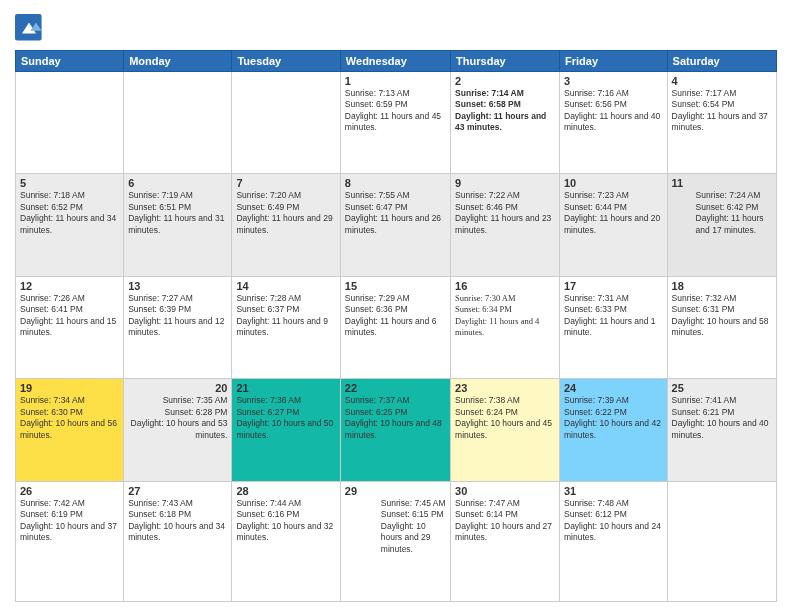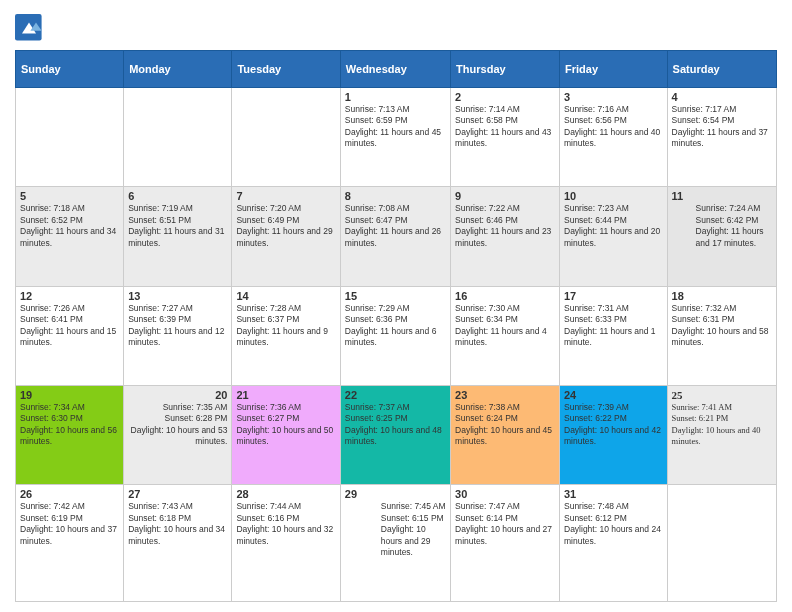--- a/index.html
+++ b/index.html
@@ -64,21 +64,21 @@
       width: 100%;
       border-collapse: collapse;
       flex: 1;
     }
     .calendar th {
       background: #2a6db5;
       color: #fff;
       font-size: 11px;
       font-weight: bold;
       text-align: left;
-      padding: 12px 5px;
+      padding: 4px 5px;
       border: 1px solid #1a5a9a;
     }
     .calendar td {
       border: 1px solid #ccc;
       vertical-align: top;
       padding: 3px 4px;
       width: 113px;
       font-size: 9px;
       color: #333;
       background: #fff;
@@ -142,21 +142,21 @@
           <td class="empty"></td>
           <td class="empty"></td>
           <td>
             <span class="day-number">1</span>
             <div class="day-info" style="white-space: pre-line;">Sunrise: 7:13 AM
 Sunset: 6:59 PM
 Daylight: 11 hours and 45 minutes.</div>
           </td>
           <td>
             <span class="day-number">2</span>
-            <div class="day-info" style="white-space: pre-line;">Sunrise: 7:14 AM
+            <div class="day-info" style="white-space: pre-line; font-weight: bold;">Sunrise: 7:14 AM
 Sunset: 6:58 PM
 Daylight: 11 hours and 43 minutes.</div>
           </td>
           <td>
             <span class="day-number">3</span>
             <div class="day-info" style="white-space: pre-line;">Sunrise: 7:16 AM
 Sunset: 6:56 PM
 Daylight: 11 hours and 40 minutes.</div>
           </td>
           <td>
@@ -180,21 +180,21 @@
 Daylight: 11 hours and 31 minutes.</div>
           </td>
           <td style="background: rgb(235, 235, 235);">
             <span class="day-number">7</span>
             <div class="day-info" style="white-space: pre-line;">Sunrise: 7:20 AM
 Sunset: 6:49 PM
 Daylight: 11 hours and 29 minutes.</div>
           </td>
           <td style="background: rgb(235, 235, 235);">
             <span class="day-number">8</span>
-            <div class="day-info" style="white-space: pre-line;">Sunrise: 7:08 AM
+            <div class="day-info" style="white-space: pre-line;">Sunrise: 7:55 AM
 Sunset: 6:47 PM
 Daylight: 11 hours and 26 minutes.</div>
           </td>
           <td style="background: rgb(235, 235, 235);">
             <span class="day-number">9</span>
             <div class="day-info" style="white-space: pre-line;">Sunrise: 7:22 AM
 Sunset: 6:46 PM
 Daylight: 11 hours and 23 minutes.</div>
           </td>
           <td style="background: rgb(235, 235, 235); margin-left: 44px;">
@@ -230,75 +230,75 @@
 Daylight: 11 hours and 9 minutes.</div>
           </td>
           <td>
             <span class="day-number">15</span>
             <div class="day-info" style="white-space: pre-line;">Sunrise: 7:29 AM
 Sunset: 6:36 PM
 Daylight: 11 hours and 6 minutes.</div>
           </td>
           <td>
             <span class="day-number">16</span>
-            <div class="day-info" style="white-space: pre-line;">Sunrise: 7:30 AM
+            <div class="day-info" style="white-space: pre-line; font-family: Liberation Serif, serif;">Sunrise: 7:30 AM
 Sunset: 6:34 PM
 Daylight: 11 hours and 4 minutes.</div>
           </td>
           <td>
             <span class="day-number">17</span>
             <div class="day-info" style="white-space: pre-line;">Sunrise: 7:31 AM
 Sunset: 6:33 PM
 Daylight: 11 hours and 1 minute.</div>
           </td>
           <td>
             <span class="day-number">18</span>
             <div class="day-info" style="white-space: pre-line;">Sunrise: 7:32 AM
 Sunset: 6:31 PM
 Daylight: 10 hours and 58 minutes.</div>
           </td>
         </tr>
         <tr>
-          <td style="background: #84cc16;">
+          <td style="background: #fde047;">
             <span class="day-number">19</span>
             <div class="day-info" style="white-space: pre-line;">Sunrise: 7:34 AM
 Sunset: 6:30 PM
 Daylight: 10 hours and 56 minutes.</div>
           </td>
           <td style="background: rgb(235, 235, 235); text-align: right;">
             <span class="day-number">20</span>
             <div class="day-info" style="white-space: pre-line;">Sunrise: 7:35 AM
 Sunset: 6:28 PM
 Daylight: 10 hours and 53 minutes.</div>
           </td>
-          <td style="background: #f0abfc;">
+          <td style="background: #14b8a6;">
             <span class="day-number">21</span>
             <div class="day-info" style="white-space: pre-line;">Sunrise: 7:36 AM
 Sunset: 6:27 PM
 Daylight: 10 hours and 50 minutes.</div>
           </td>
           <td style="background: #14b8a6;">
             <span class="day-number">22</span>
             <div class="day-info" style="white-space: pre-line;">Sunrise: 7:37 AM
 Sunset: 6:25 PM
 Daylight: 10 hours and 48 minutes.</div>
           </td>
-          <td style="background: #fdba74;">
+          <td style="background: #fef9c3;">
             <span class="day-number">23</span>
             <div class="day-info" style="white-space: pre-line;">Sunrise: 7:38 AM
 Sunset: 6:24 PM
 Daylight: 10 hours and 45 minutes.</div>
           </td>
-          <td style="background: #0ea5e9;">
+          <td style="background: #7dd3fc;">
             <span class="day-number">24</span>
             <div class="day-info" style="white-space: pre-line;">Sunrise: 7:39 AM
 Sunset: 6:22 PM
 Daylight: 10 hours and 42 minutes.</div>
           </td>
-          <td style="background: rgb(235, 235, 235); font-family: Liberation Serif, serif;">
+          <td style="background: rgb(235, 235, 235);">
             <span class="day-number">25</span>
             <div class="day-info" style="white-space: pre-line;">Sunrise: 7:41 AM
 Sunset: 6:21 PM
 Daylight: 10 hours and 40 minutes.</div>
           </td>
         </tr>
         <tr>
           <td>
             <span class="day-number">26</span>
             <div class="day-info" style="white-space: pre-line;">Sunrise: 7:42 AM

